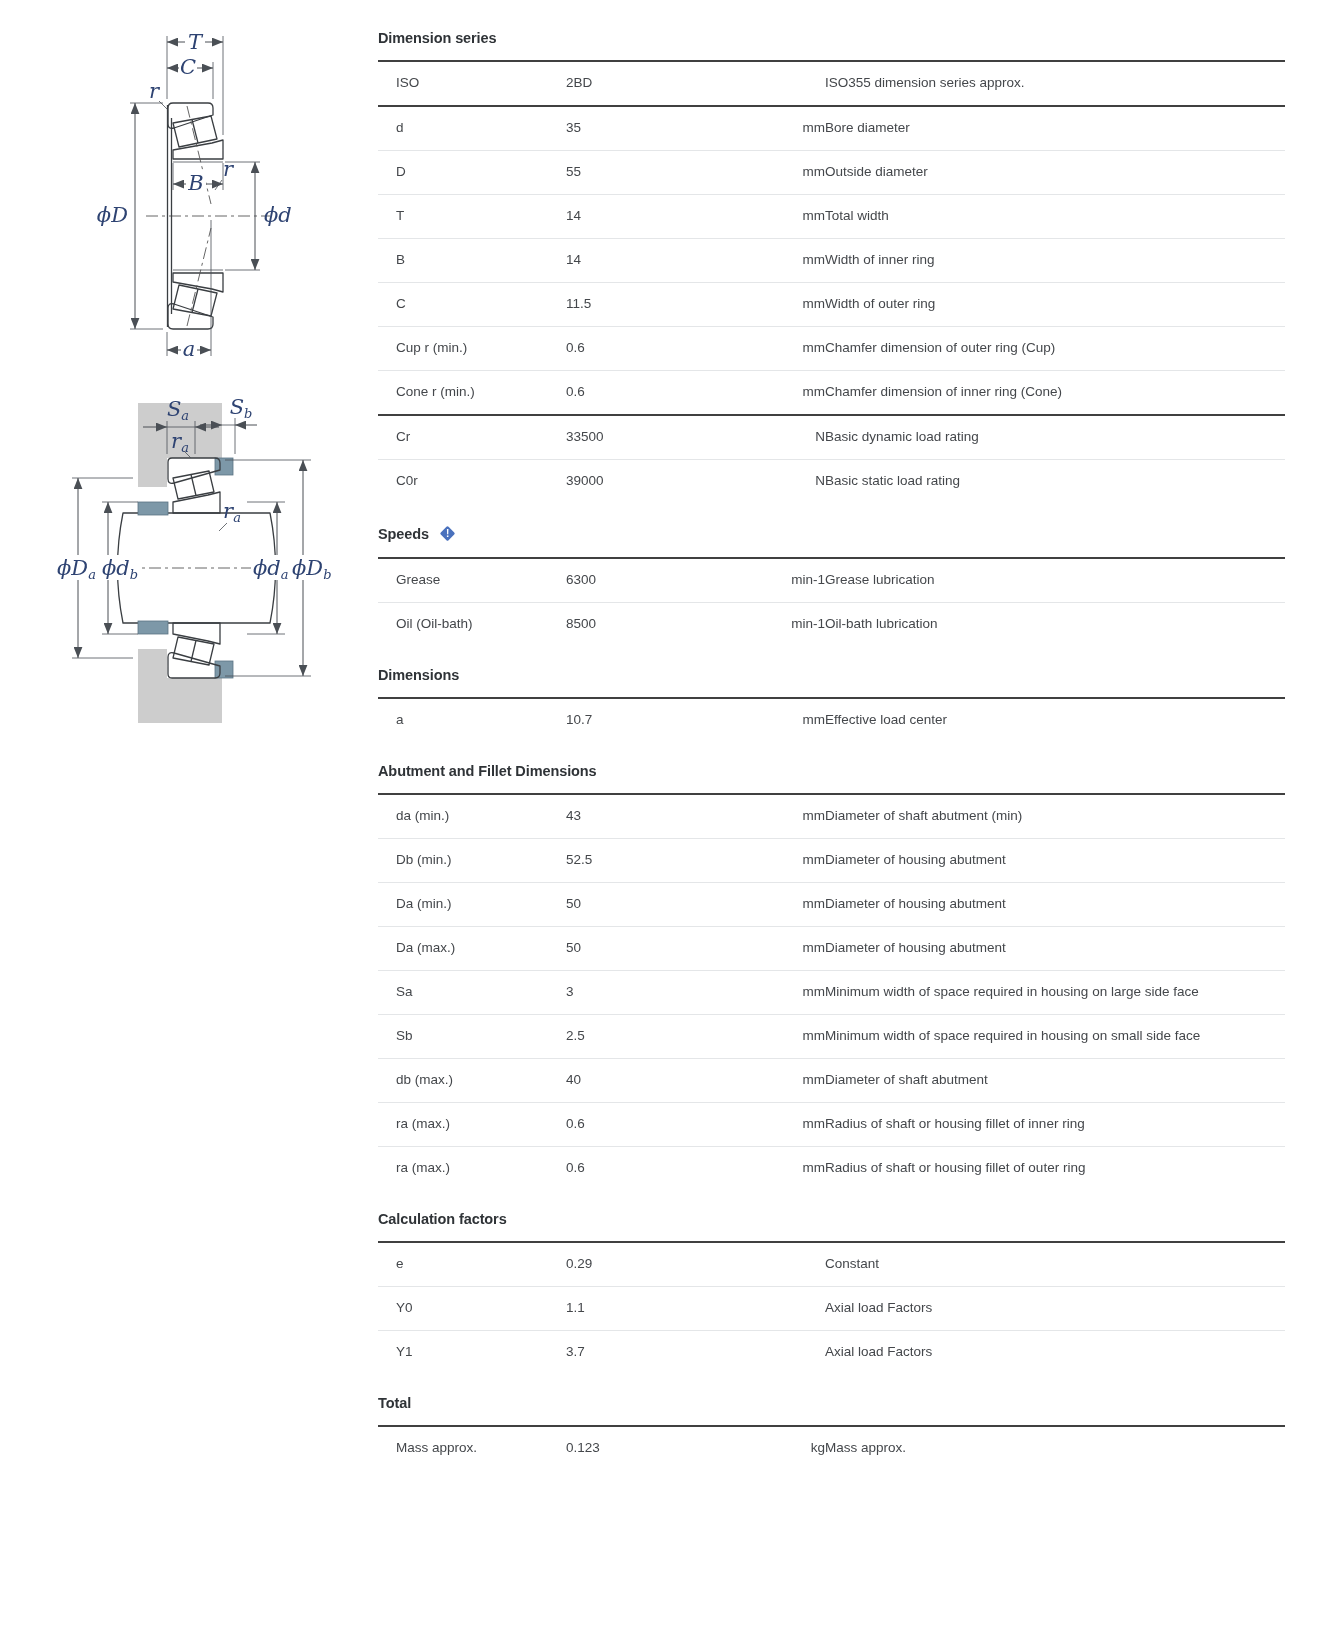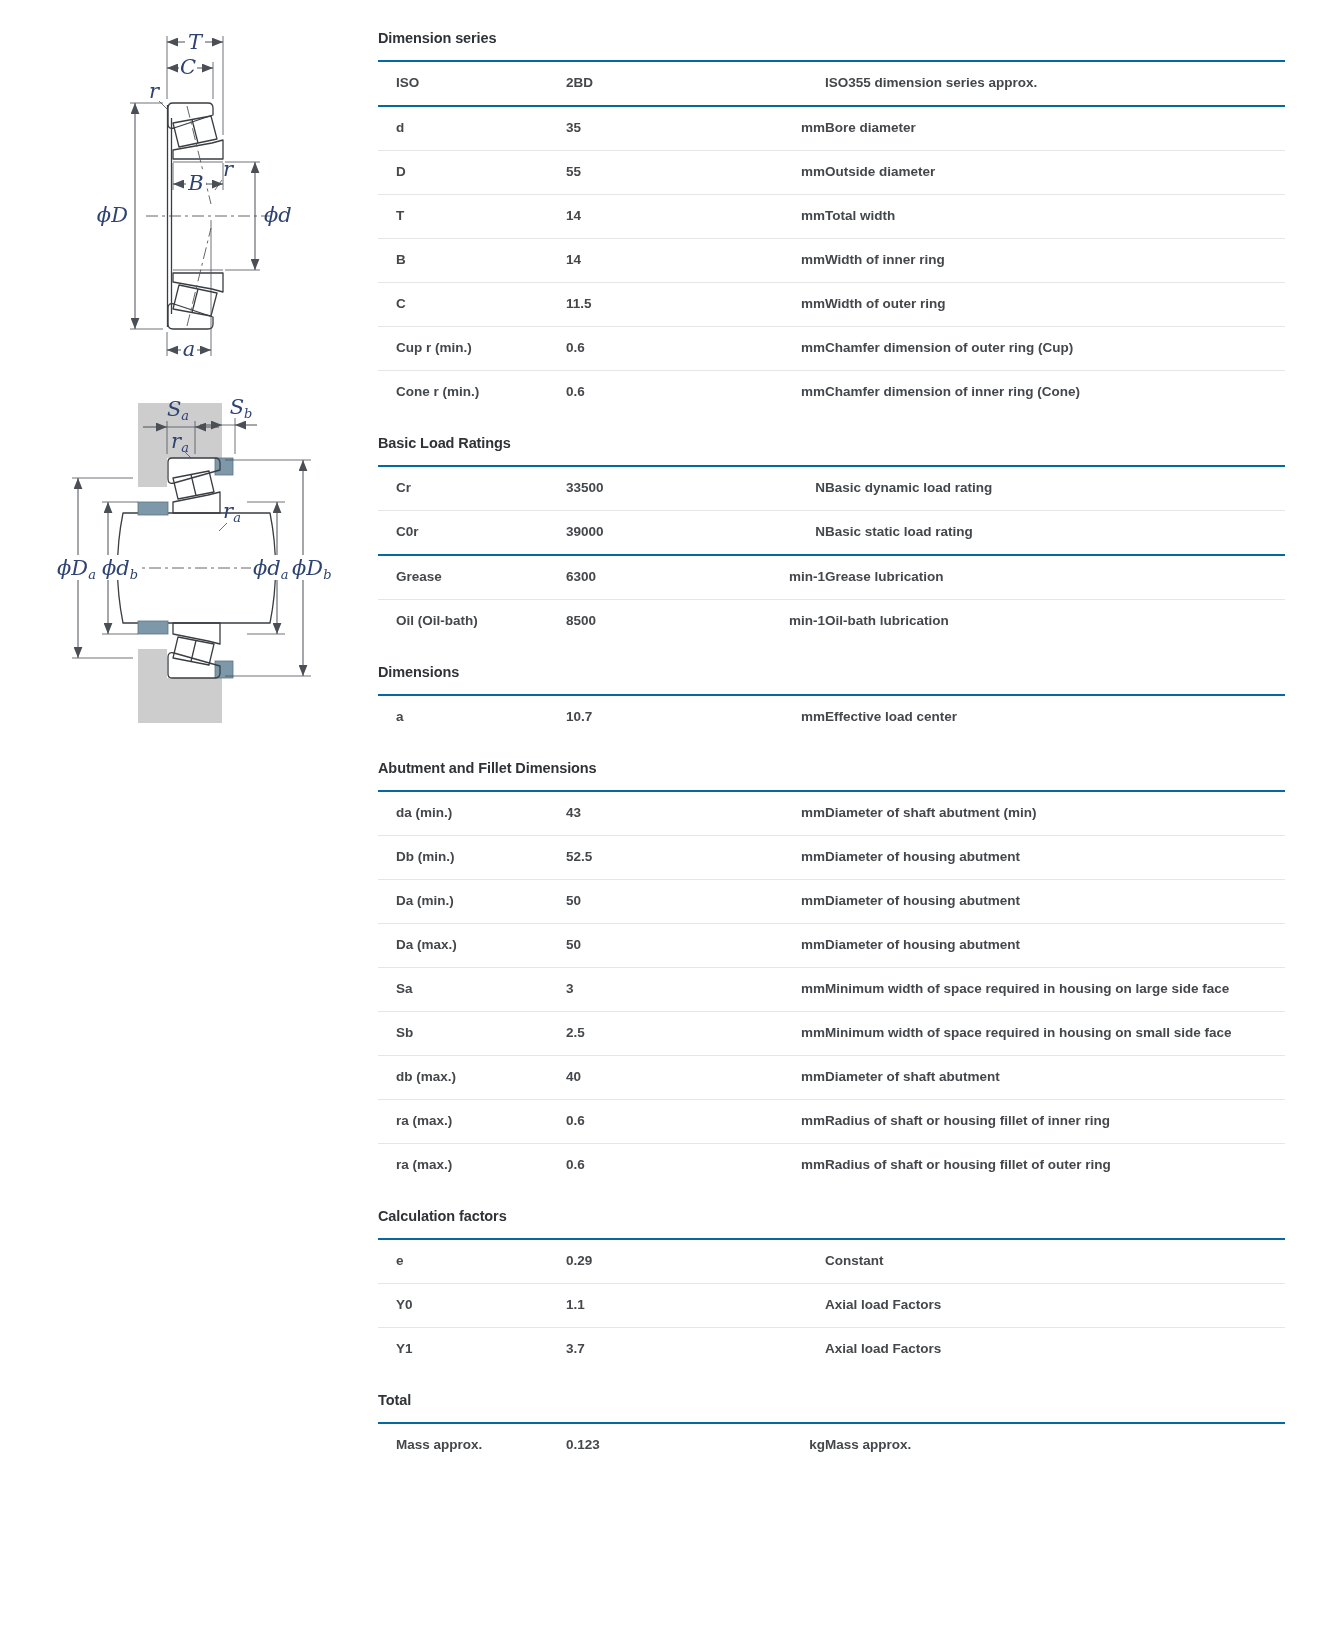--- a/index.html
+++ b/index.html
@@ -6,21 +6,21 @@
   .page{position:relative;width:1332px;height:1629px;background:#fff;
         font-family:"Liberation Sans",sans-serif;overflow:hidden;}
   .diagrams{position:absolute;left:0;top:0;width:378px;height:760px;}
   #bearing-svg{position:absolute;left:60px;top:22px;}
   #mounting-svg{position:absolute;left:45px;top:378px;}
 
   .spec{position:absolute;left:378px;top:14px;width:907px;}
   .section-title{display:flex;align-items:center;gap:9px;margin:21px 0 14px;
                  font-size:14.5px;font-weight:bold;color:#2f3337;letter-spacing:-0.1px;}
   .spec-section:first-child .section-title{margin-top:16px;}
-  .rows{border-top:2px solid #0369a1;font-weight:bold;}
+  .rows{border-top:2px solid #404040;}
   .spec-row{display:flex;align-items:center;min-height:43px;}
   .spec-row + .spec-row{border-top:1px solid #e4e6e8;}
   .c{font-size:13.5px;color:#44474b;line-height:1.25;}
   .c0{width:170px;padding-left:18px;box-sizing:border-box;flex:0 0 auto;}
   .c1{width:190px;padding-left:18px;box-sizing:border-box;flex:0 0 auto;}
   .c2{width:87px;box-sizing:border-box;flex:0 0 auto;text-align:right;}
   .c3{flex:1;padding-right:10px;}
   .info-icon{display:inline-flex;cursor:pointer;}
 
   
@@ -244,42 +244,47 @@
   <div class="spec-row">
     <span class="c c0">Cone r (min.)</span>
     <span class="c c1">0.6</span>
     <span class="c c2">mm</span>
     <span class="c c3">Chamfer dimension of inner ring (Cone)</span>
   </div>
 </div>
   </section>
 
   <section class="spec-section">
-    <h3 class="section-title">
-      <span class="section-title-text">Basic Load Ratings</span>
-
-    </h3>
     <div class="rows">
   <div class="spec-row">
     <span class="c c0">Cr</span>
     <span class="c c1">33500</span>
     <span class="c c2">N</span>
     <span class="c c3">Basic dynamic load rating</span>
   </div>
 
   <div class="spec-row">
     <span class="c c0">C0r</span>
     <span class="c c1">39000</span>
     <span class="c c2">N</span>
     <span class="c c3">Basic static load rating</span>
   </div>
 </div>
   </section>
 
   <section class="spec-section">
+    <h3 class="section-title">
+      <span class="section-title-text">Speeds</span>
+      <span class="info-icon">
+        <svg width="19" height="19" viewBox="0 0 19 19">
+          <rect x="4" y="4" width="11" height="11" rx="1.5" transform="rotate(45 9.5 9.5)" fill="#4a71bd"></rect>
+          <text x="9.5" y="13" font-size="10" font-weight="bold" fill="#ffffff" text-anchor="middle" font-family="Liberation Sans, sans-serif">!</text>
+        </svg>
+      </span>
+    </h3>
     <div class="rows">
   <div class="spec-row">
     <span class="c c0">Grease</span>
     <span class="c c1">6300</span>
     <span class="c c2">min-1</span>
     <span class="c c3">Grease lubrication</span>
   </div>
 
   <div class="spec-row">
     <span class="c c0">Oil (Oil-bath)</span>

